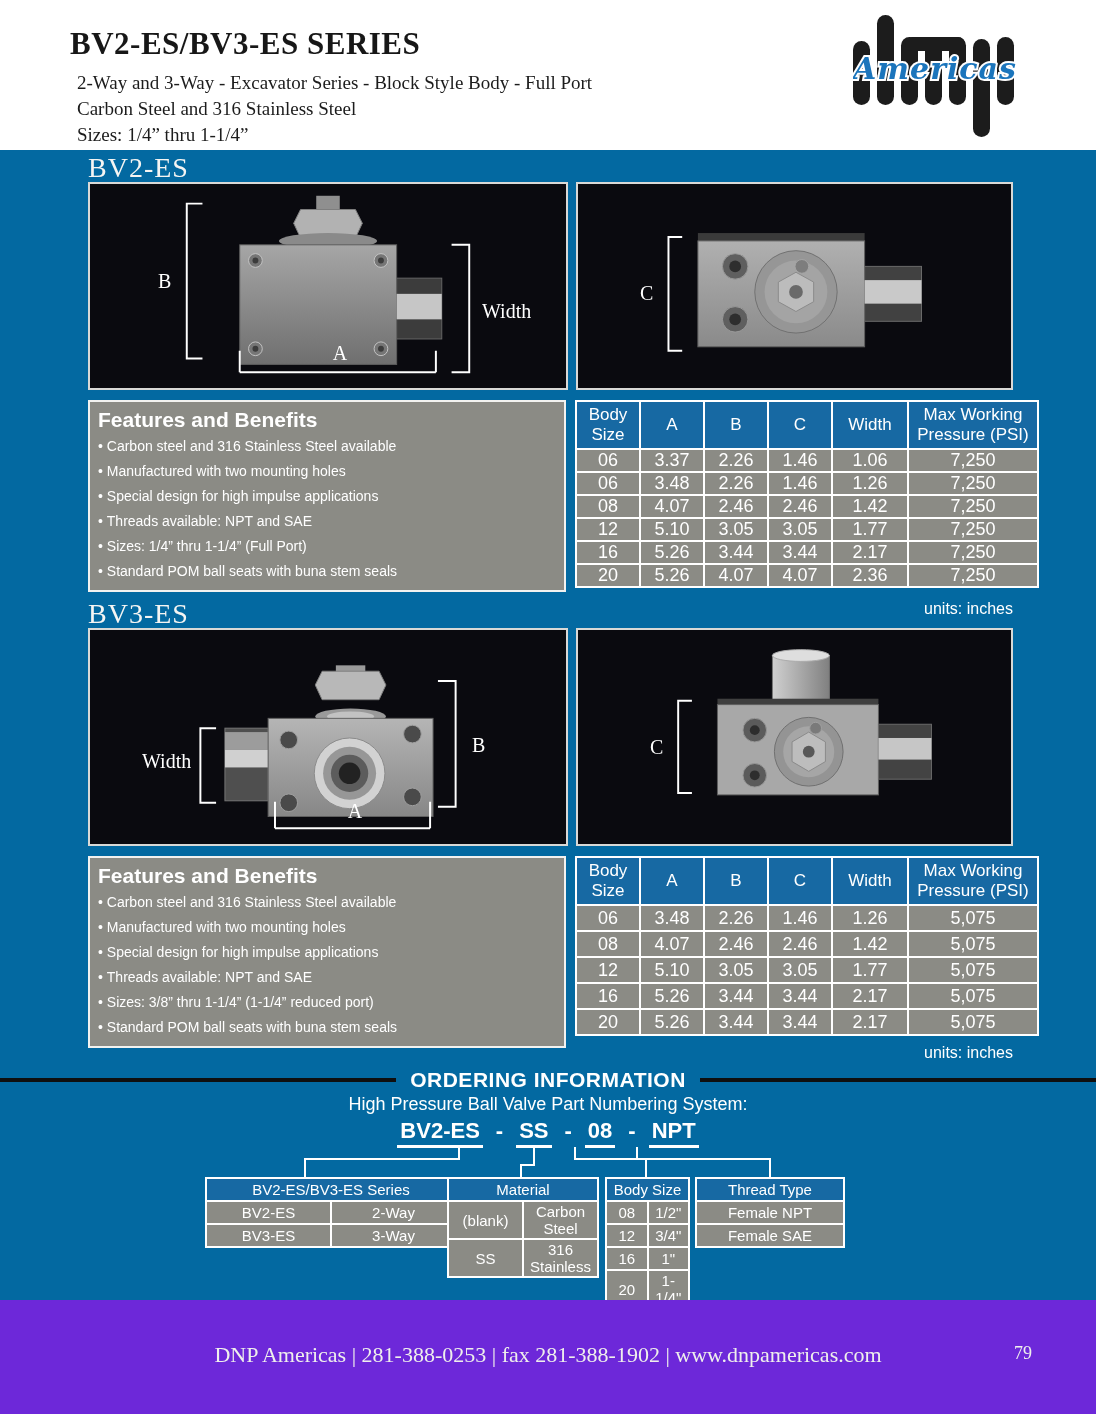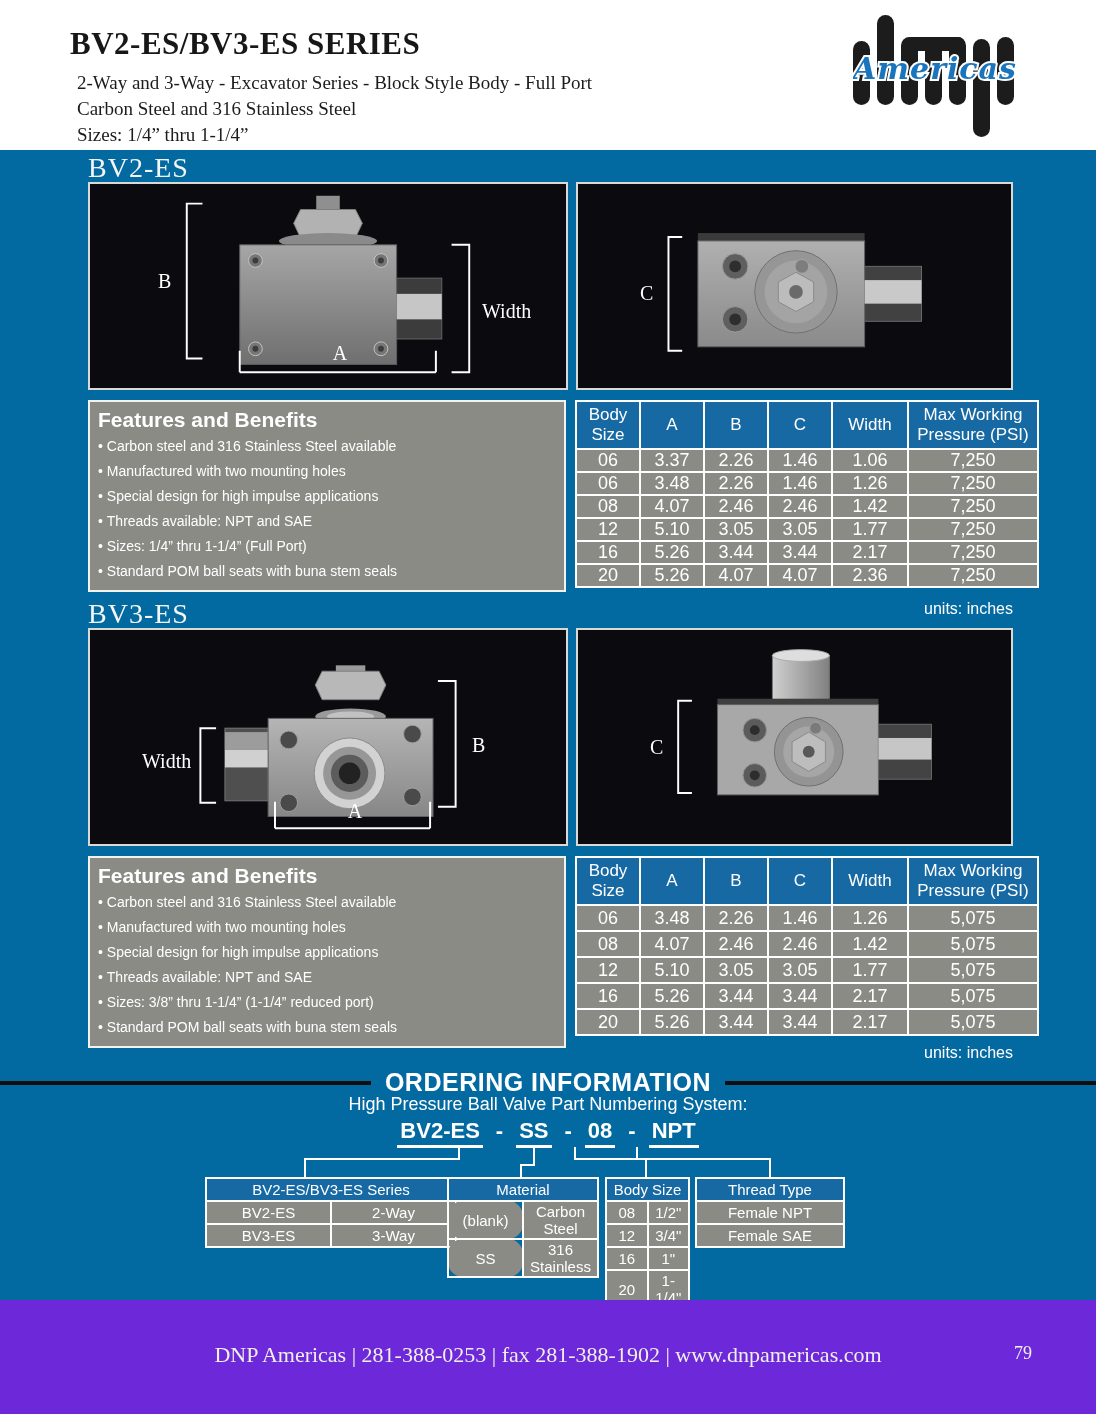--- a/index.html
+++ b/index.html
@@ -65,40 +65,40 @@
   .spec-table td:nth-child(5){width:70px;}
   .spec-table td:nth-child(6){width:124px;}
   .units {
     position:absolute; width:438px; text-align:right; color:#ffffff; font-size:16px;
   }
   
   .ord-divider {
     position:absolute; left:0; top:918px; width:1096px; display:flex; align-items:center; gap:14px;
   }
   .ord-divider .line { flex:1; height:4px; background:#0f0f0f; }
-  .ord-divider .label { color:#ffffff; font-size:25px; font-weight:bold; letter-spacing:0.5px; white-space:nowrap; }
+  .ord-divider .label { color:#ffffff; font-size:21px; font-weight:bold; letter-spacing:0.5px; white-space:nowrap; }
   .ord-sub {
     position:absolute; left:0; top:944px; width:1096px; text-align:center;
     color:#ffffff; font-size:18px;
   }
   .part-line {
     position:absolute; left:0; top:968px; width:1096px; display:flex; justify-content:center;
     align-items:baseline; gap:13px; color:#ffffff; font-size:22px; font-weight:bold;
   }
   .part-seg { border-bottom:3px solid #ffffff; padding:0 3px 1px 3px; }
   .connectors { position:absolute; left:0; top:995px; width:1096px; height:32px; }
   .ord-table { position:absolute; border-collapse:collapse; table-layout:fixed; color:#ffffff; }
   .ord-table th, .ord-table td {
     border:2px solid #ffffff; background:#8b8b85; font-size:15px; font-weight:normal;
     text-align:center; padding:1px 2px; height:19px;
   }
   .ord-table th { background:#1769a3; }
   .ord-series { left:205px; top:1027px; width:252px; }
   .ord-material { left:447px; top:1027px; width:152px; }
-  .ord-material td:first-child { width:58px;border-radius:15px; }
+  .ord-material td:first-child { width:58px; }
   .ord-body { left:605px; top:1027px; width:85px; }
   .ord-body td:first-child { width:33px; }
   .ord-thread { left:695px; top:1027px; width:150px; }
   
   .footer { position:absolute; left:0; top:1300px; width:1096px; height:114px; background:#6d28d9; }
   .footer-text {
     position:absolute; left:0; top:42px; width:100%; text-align:center;
     font-family:"Liberation Serif", serif; font-size:22px; color:#efefec;
   }
   .page-num {

